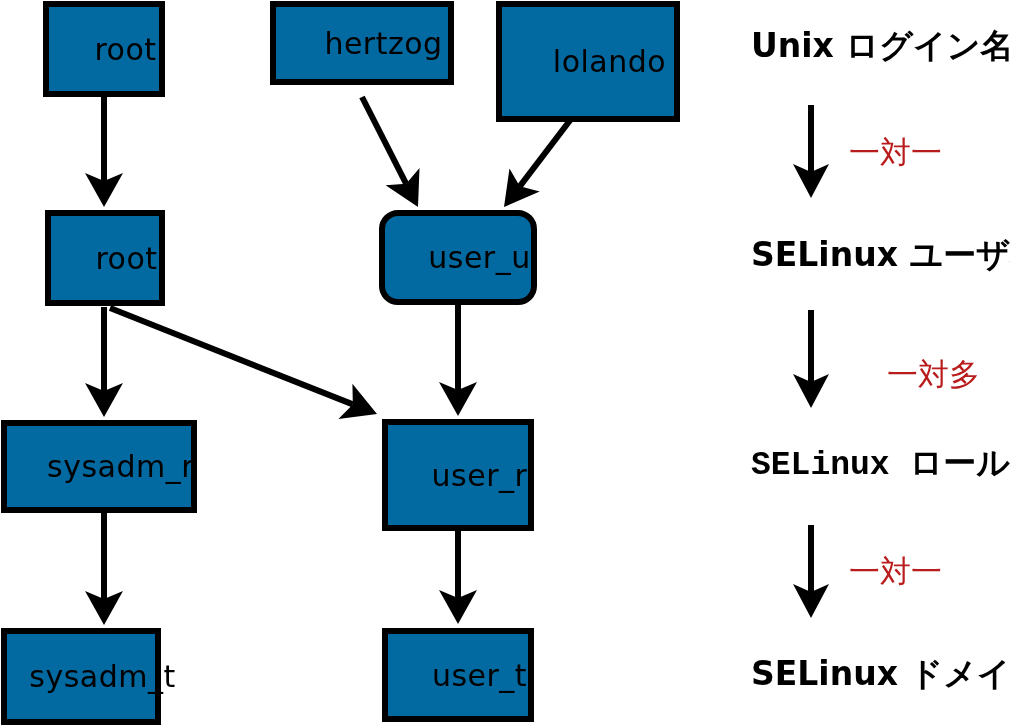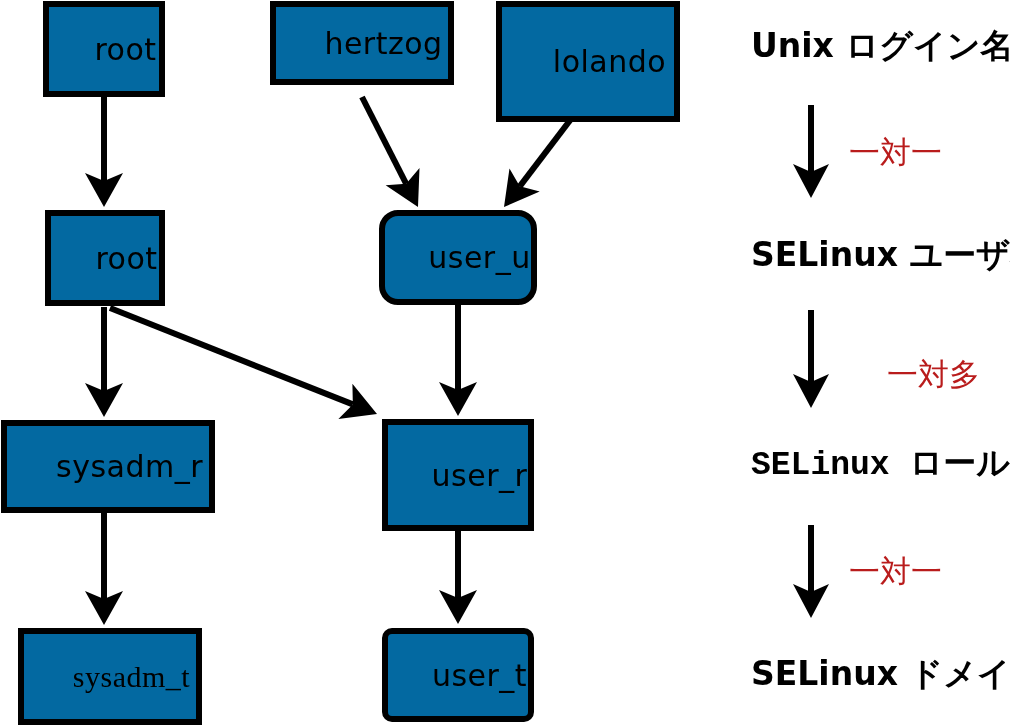--- a/index.html
+++ b/index.html
@@ -80,30 +80,30 @@
       </div>
       <div class="node" style="left: 496px; top: 1px; width: 184px; height: 121px;">
         <span>lolando</span>
       </div>
       <div class="node" style="left: 45px; top: 210px; width: 120px; height: 96px;">
         <span>root</span>
       </div>
       <div class="node" style="left: 379px; top: 210px; width: 158px; height: 95px; border-radius: 19px;">
         <span>user_u</span>
       </div>
-      <div class="node" style="left: 1px; top: 420px; width: 214px; height: 93px;">
+      <div class="node" style="left: 1px; top: 420px; width: 196px; height: 93px;">
         <span>sysadm_r</span>
       </div>
       <div class="node" style="left: 382px; top: 419px; width: 152px; height: 112px;">
         <span>user_r</span>
       </div>
-      <div class="node" style="left: 18px; top: 628px; width: 184px; height: 97px; font-family: Liberation Serif, serif;">
+      <div class="node" style="left: 1px; top: 628px; width: 160px; height: 97px;">
         <span>sysadm_t</span>
       </div>
-      <div class="node" style="left: 382px; top: 628px; width: 152px; height: 94px; border-radius: 10px;">
+      <div class="node" style="left: 382px; top: 628px; width: 152px; height: 94px;">
         <span>user_t</span>
       </div>
     </div>
   <div id="legend-layer">
       <div class="legend-level" style="left: 751px; top: 28px;">Unix ログイン名</div>
       <div class="legend-level" style="left: 751px; top: 237px;">SELinux ユーザ名</div>
       <div class="legend-level" style="left: 751px; top: 448px; font-family: Liberation Mono, monospace;">SELinux ロール</div>
       <div class="legend-level" style="left: 751px; top: 656px;">SELinux ドメイン</div>
       <div class="legend-relation" style="left: 849px; top: 134px;">一対一</div>
       <div class="legend-relation" style="left: 849px; top: 356px; margin-left: 38px;">一対多</div>

